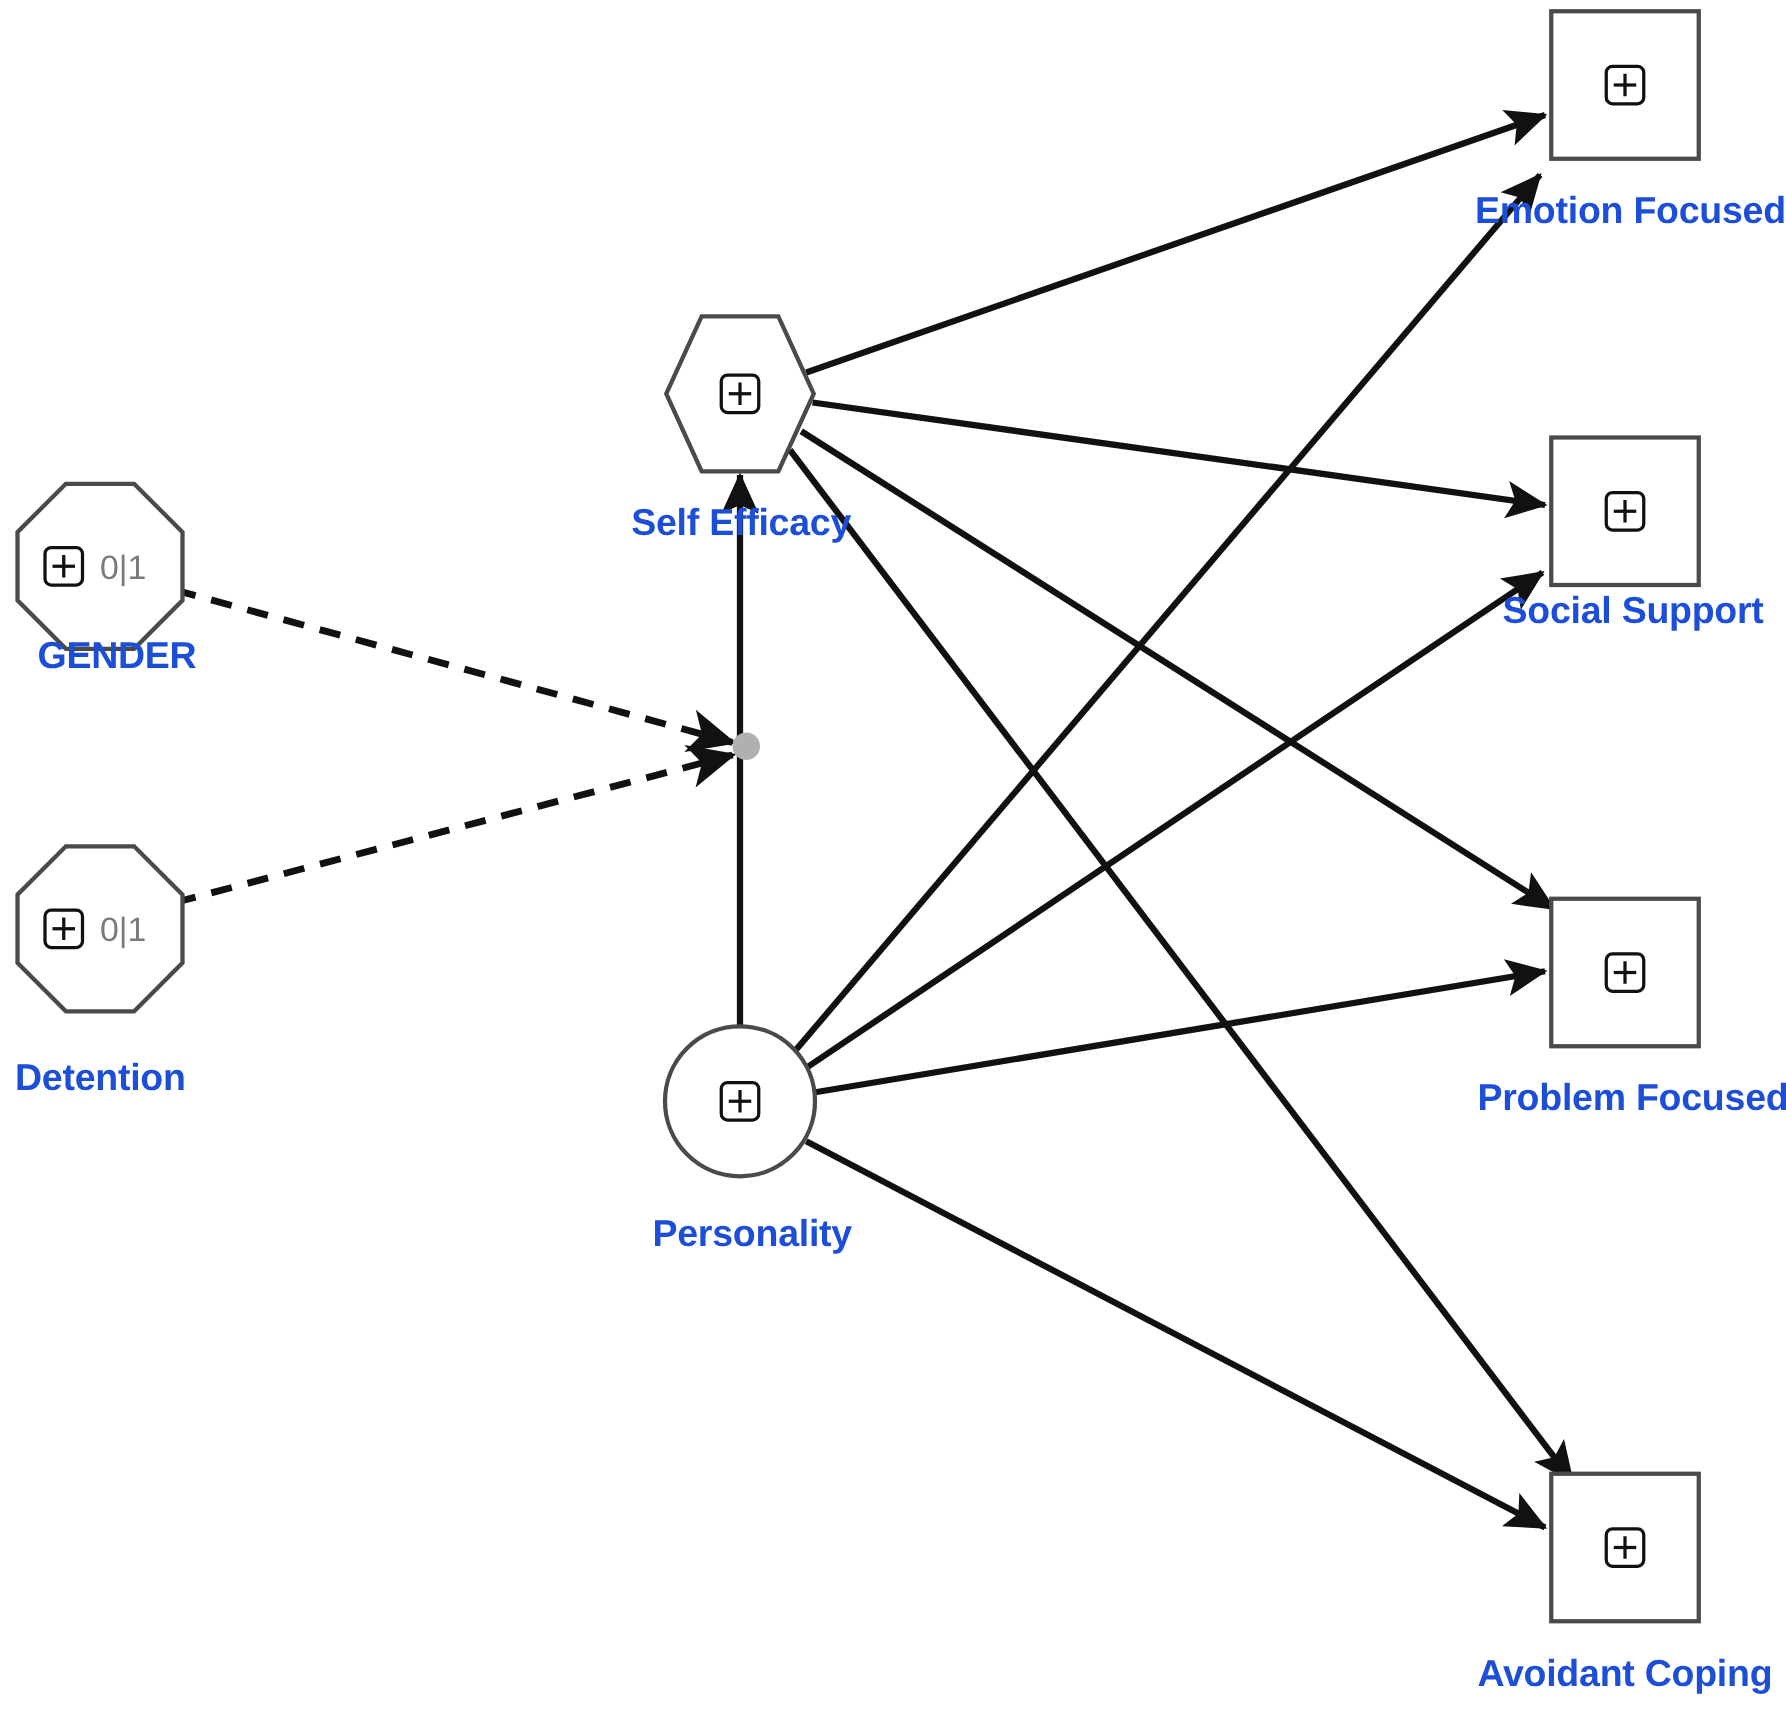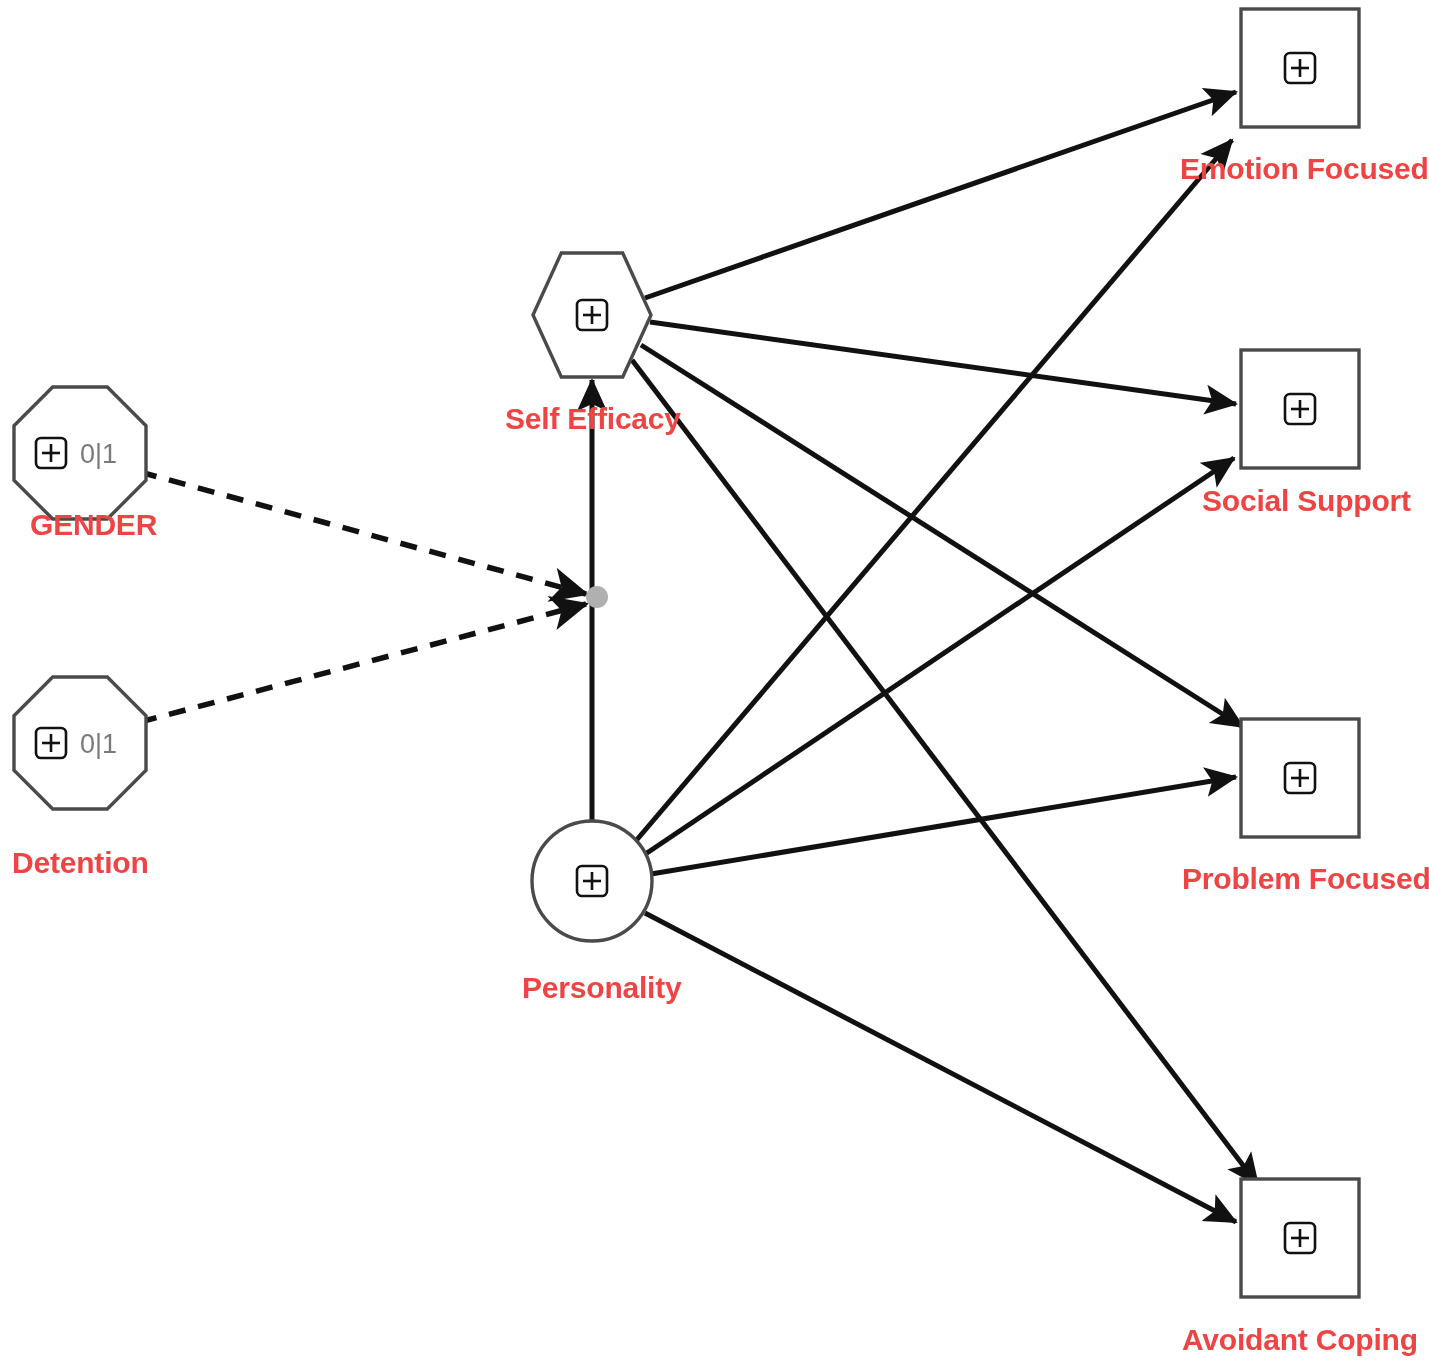--- a/index.html
+++ b/index.html
@@ -22,21 +22,21 @@
     left: 0;
     top: 0;
     width: 1429px;
     height: 1368px;
   }
   .node-label {
     position: absolute;
     font-family: "Liberation Sans", sans-serif;
     font-weight: bold;
     font-size: 30px;
-    color: #ef4444;
+    color: #1d4ed8;
     white-space: nowrap;
     letter-spacing: -0.2px;
   }
   .indicator-text {
     font-family: "Liberation Sans", sans-serif;
     font-size: 27px;
     fill: #7a7a7a;
   }
 </style>
 </head>
@@ -137,18 +137,18 @@
         </g>
       </g>
   </svg>
 
   <div id="label-layer">
       <div class="node-label" style="left: 30px; top: 508px;">GENDER</div>
       <div class="node-label" style="left: 12px; top: 826px; margin-top: 20px;">Detention</div>
       <div class="node-label" style="left: 505px; top: 402px;">Self Efficacy</div>
       <div class="node-label" style="left: 522px; top: 971px;">Personality</div>
       <div class="node-label" style="left: 1180px; top: 152px;">Emotion Focused</div>
-      <div class="node-label" style="left: 1202px; top: 484px; text-align: center;">Social Support</div>
+      <div class="node-label" style="left: 1202px; top: 472px; text-align: center;">Social Support</div>
       <div class="node-label" style="left: 1182px; top: 862px;">Problem Focused</div>
       <div class="node-label" style="left: 1182px; top: 1323px;">Avoidant Coping</div>
     </div>
 
 </div>
 
 </body></html>

